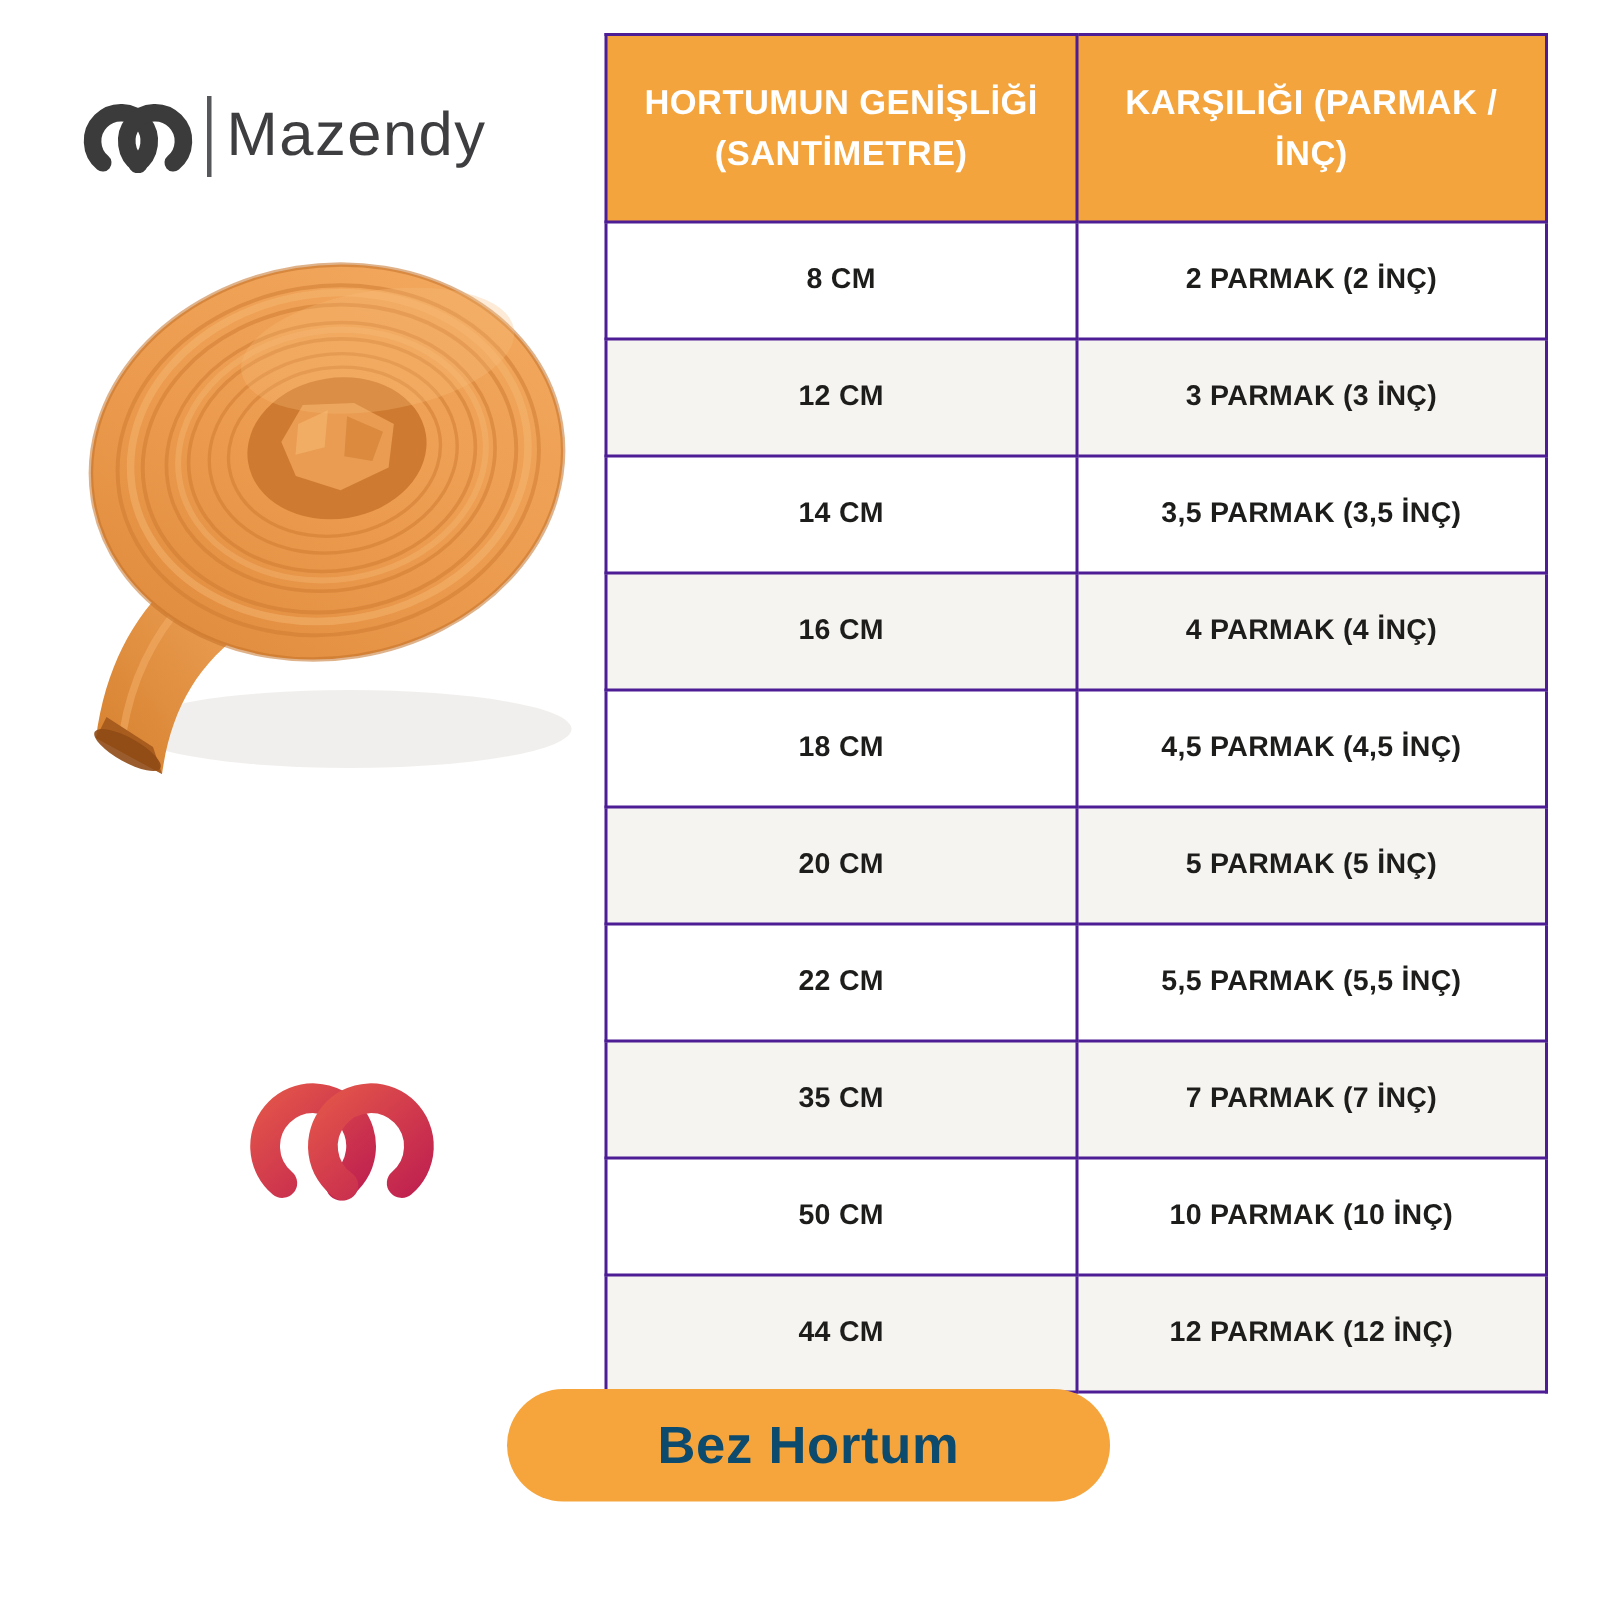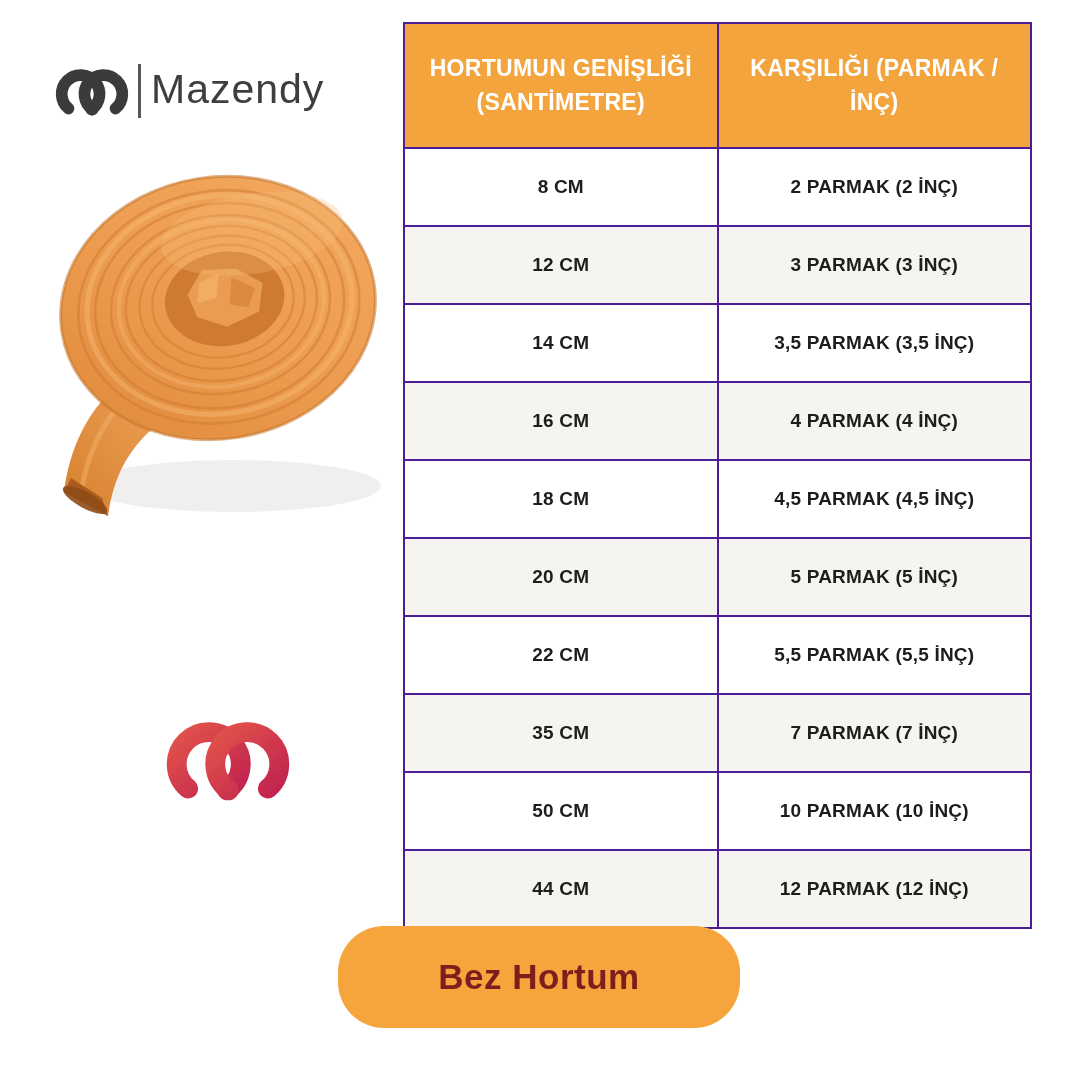--- a/index.html
+++ b/index.html
@@ -89,28 +89,28 @@
     letter-spacing: 0.2px;
   }
   .size-table tbody tr:nth-child(even) td { background: #f6f4f1; }
 
   
   .pill-button {
     position: absolute;
     left: 338px;
     top: 926px;
     width: 402px;
-    height: 102px;
+    height: 75px;
     background: #f5a53c;
     border-radius: 46px;
     border: none;
     display: flex;
     align-items: center;
     justify-content: center;
-    color: #7f1d1d;
+    color: #0c4a6e;
     font-family: "Liberation Sans", sans-serif;
     font-size: 35px;
     font-weight: bold;
     letter-spacing: 0.5px;
     cursor: pointer;
   }
 </style>
 </head>
 <body>
 

